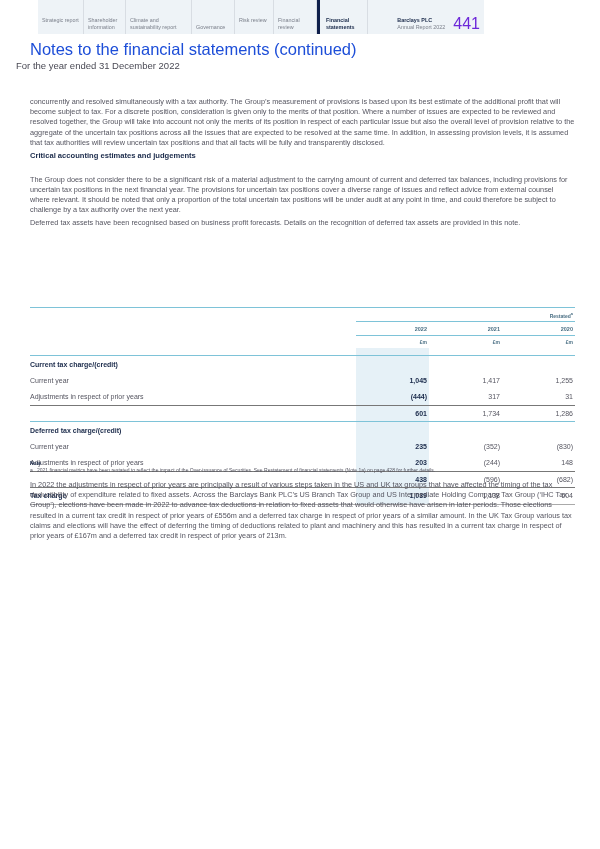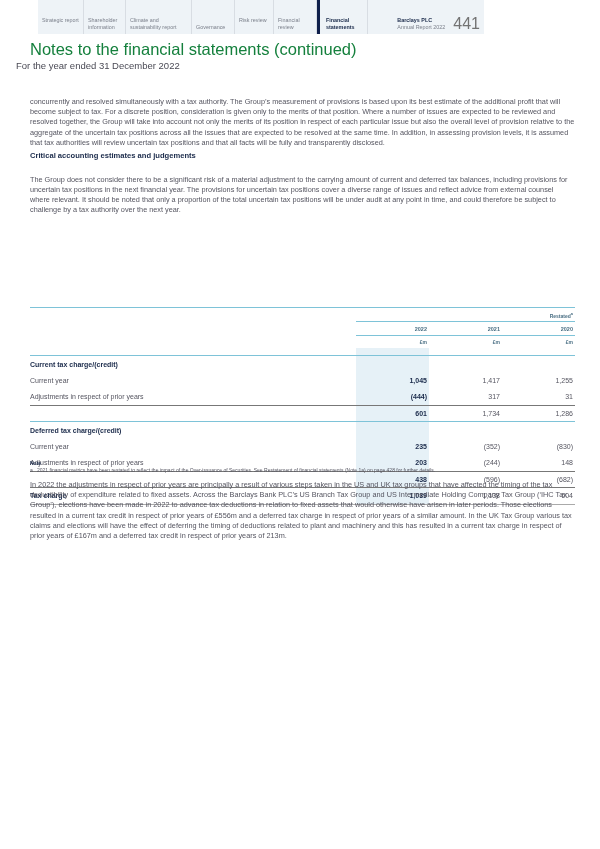--- a/index.html
+++ b/index.html
@@ -4,23 +4,23 @@
 <style>
   * { box-sizing: border-box; margin: 0; padding: 0; }
   body { width: 600px; height: 849px; background: #ffffff; font-family: "Liberation Sans", sans-serif; color: #4a4a55; position: relative; overflow: hidden; }
 
   .topnav { position: absolute; left: 38px; top: 0; width: 446px; height: 34px; background: #eef3f7; display: flex; }
   .topnav .nav-item { font-size: 5.4px; line-height: 7px; color: #7a7f8a; padding: 17px 0 0 4px; border-right: 1px solid #d8dde3; height: 34px; }
   .topnav .nav-item.active { color: #1a2a4a; font-weight: bold; border-left: 3px solid #0f1f4b; padding-left: 6px; }
   .topnav .brand { flex: 1; display: flex; justify-content: flex-end; align-items: flex-start; padding: 17px 4px 0 0; }
   .brand .brand-text { font-size: 5.4px; line-height: 7px; color: #7a7f8a; margin-right: 8px; }
   .brand .brand-text b { color: #1a2a4a; }
-  .brand .pageno { font-size: 16px; color: #737373; line-height: 14px; }
+  .brand .pageno { font-size: 16px; color: #6d28d9; line-height: 14px; }
 
-  .title { position: absolute; left: 30px; top: 40px; font-size: 16.5px; color: #15803d; }
+  .title { position: absolute; left: 30px; top: 40px; font-size: 16.5px; color: #1d4ed8; }
   .subtitle { position: absolute; left: 16px; top: 60px; font-size: 9.5px; color: #4a4a55; }
 
   .body { position: absolute; left: 30px; width: 545px; font-size: 7.3px; line-height: 10.2px; color: #555560; }
   .body p { margin-bottom: 2.5px; }
   .h-crit { font-weight: bold; color: #1a2a4a; font-size: 7.6px; margin-bottom: 14px; }
 
   table.tax { position: absolute; left: 30px; top: 307px; width: 545px; border-collapse: collapse; font-size: 7px; color: #555560; }
   table.tax td { height: 16.5px; vertical-align: middle; }
   table.tax td.num { text-align: right; width: 73px; padding-right: 2px; }
   table.tax td.c22 { background: #e6f1f7; font-weight: bold; color: #1a2a4a; }
@@ -57,20 +57,21 @@
   </div>
 </div>
 
 <div class="title">Notes to the financial statements (continued)</div>
 <div class="subtitle">For the year ended 31 December 2022</div>
 
 <div class="body" style="top:97px">
   <p>concurrently and resolved simultaneously with a tax authority. The Group’s measurement of provisions is based upon its best estimate of the additional profit that will become subject to tax. For a discrete position, consideration is given only to the merits of that position. Where a number of issues are expected to be reviewed and resolved together, the Group will take into account not only the merits of its position in respect of each particular issue but also the overall level of provision relative to the aggregate of the uncertain tax positions across all the issues that are expected to be resolved at the same time. In addition, in assessing provision levels, it is assumed that tax authorities will review uncertain tax positions and that all facts will be fully and transparently disclosed.</p>
   <div class="h-crit">Critical accounting estimates and judgements</div>
   <p>The Group does not consider there to be a significant risk of a material adjustment to the carrying amount of current and deferred tax balances, including provisions for uncertain tax positions in the next financial year.  The provisions for uncertain tax positions cover a diverse range of issues and reflect advice from external counsel where relevant.  It should be noted that only a proportion of the total uncertain tax positions will be under audit at any point in time, and could therefore be subject to challenge by a tax authority over the next year.</p>
+  <p>Deferred tax assets have been recognised based on business profit forecasts. Details on the recognition of deferred tax assets are provided in this note.</p>
 </div>
 
 <table class="tax">
   <tbody>
       <tr class="restated">
     <td></td>
     <td class="num"></td>
     <td class="num" colspan="2" style="text-align:right"><span>Restated</span><sup>a</sup></td>
   </tr>
   <tr class="years">

